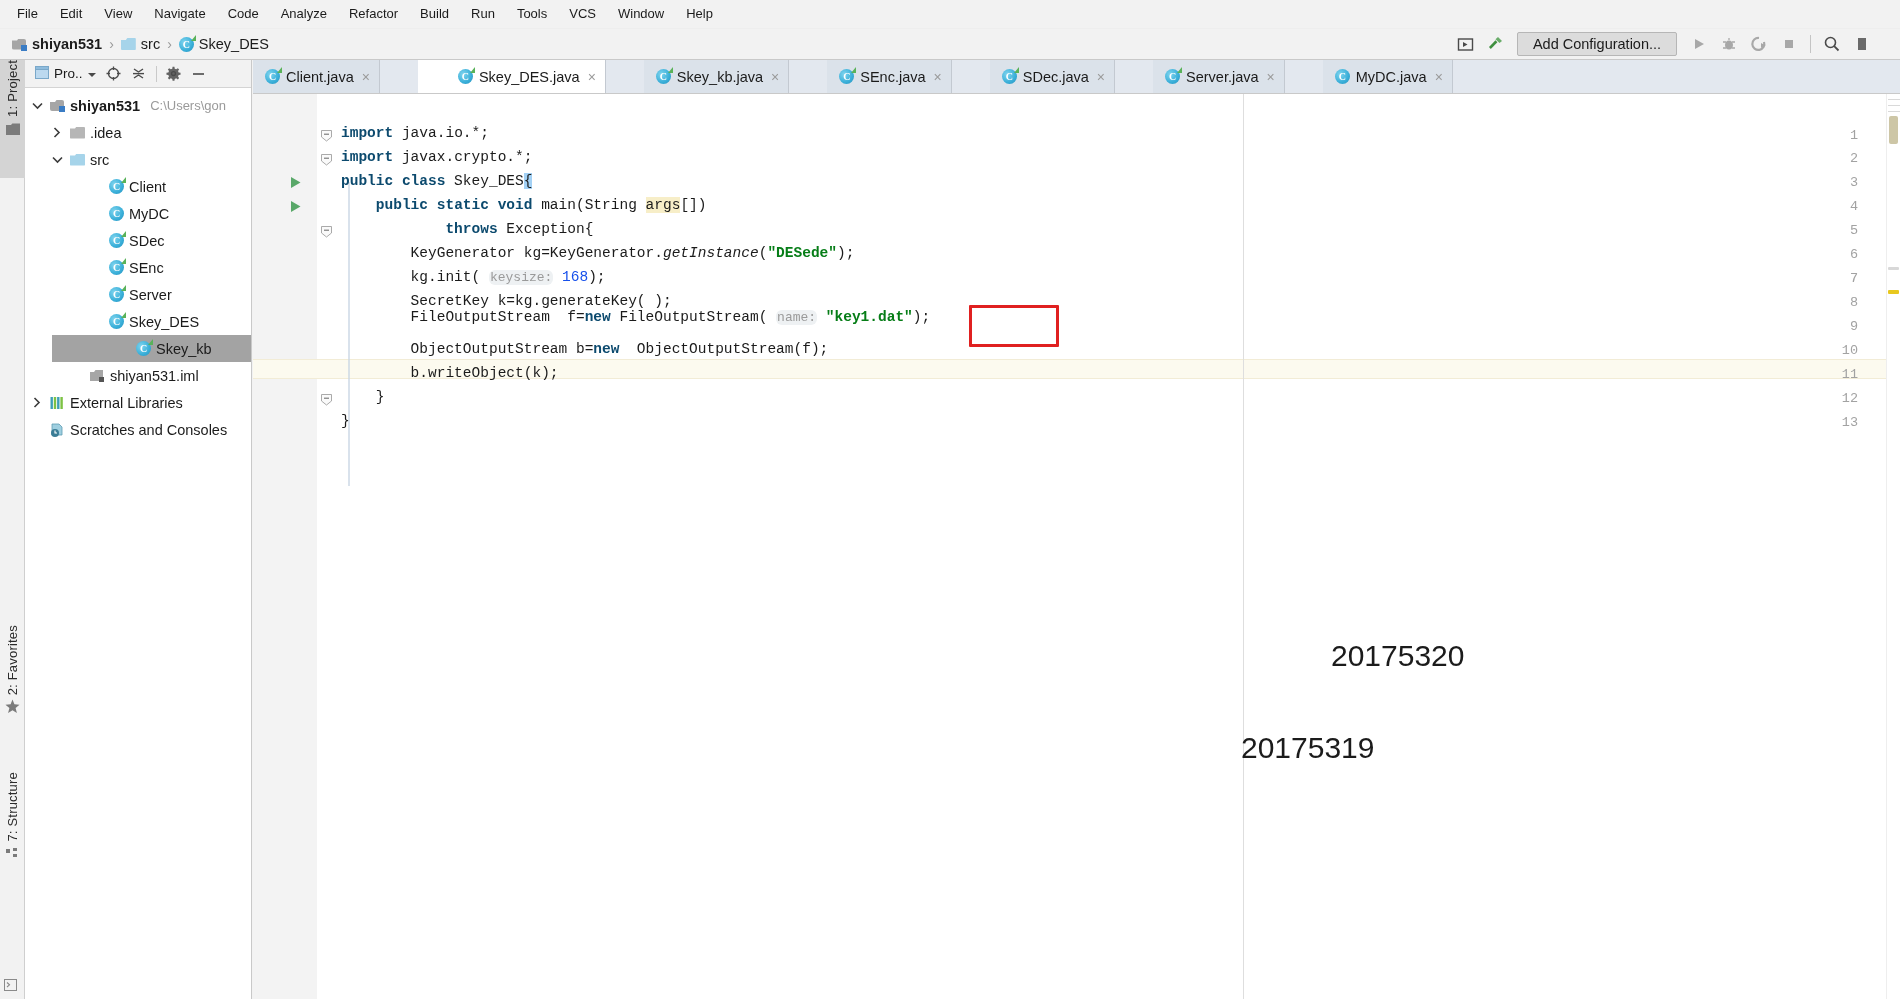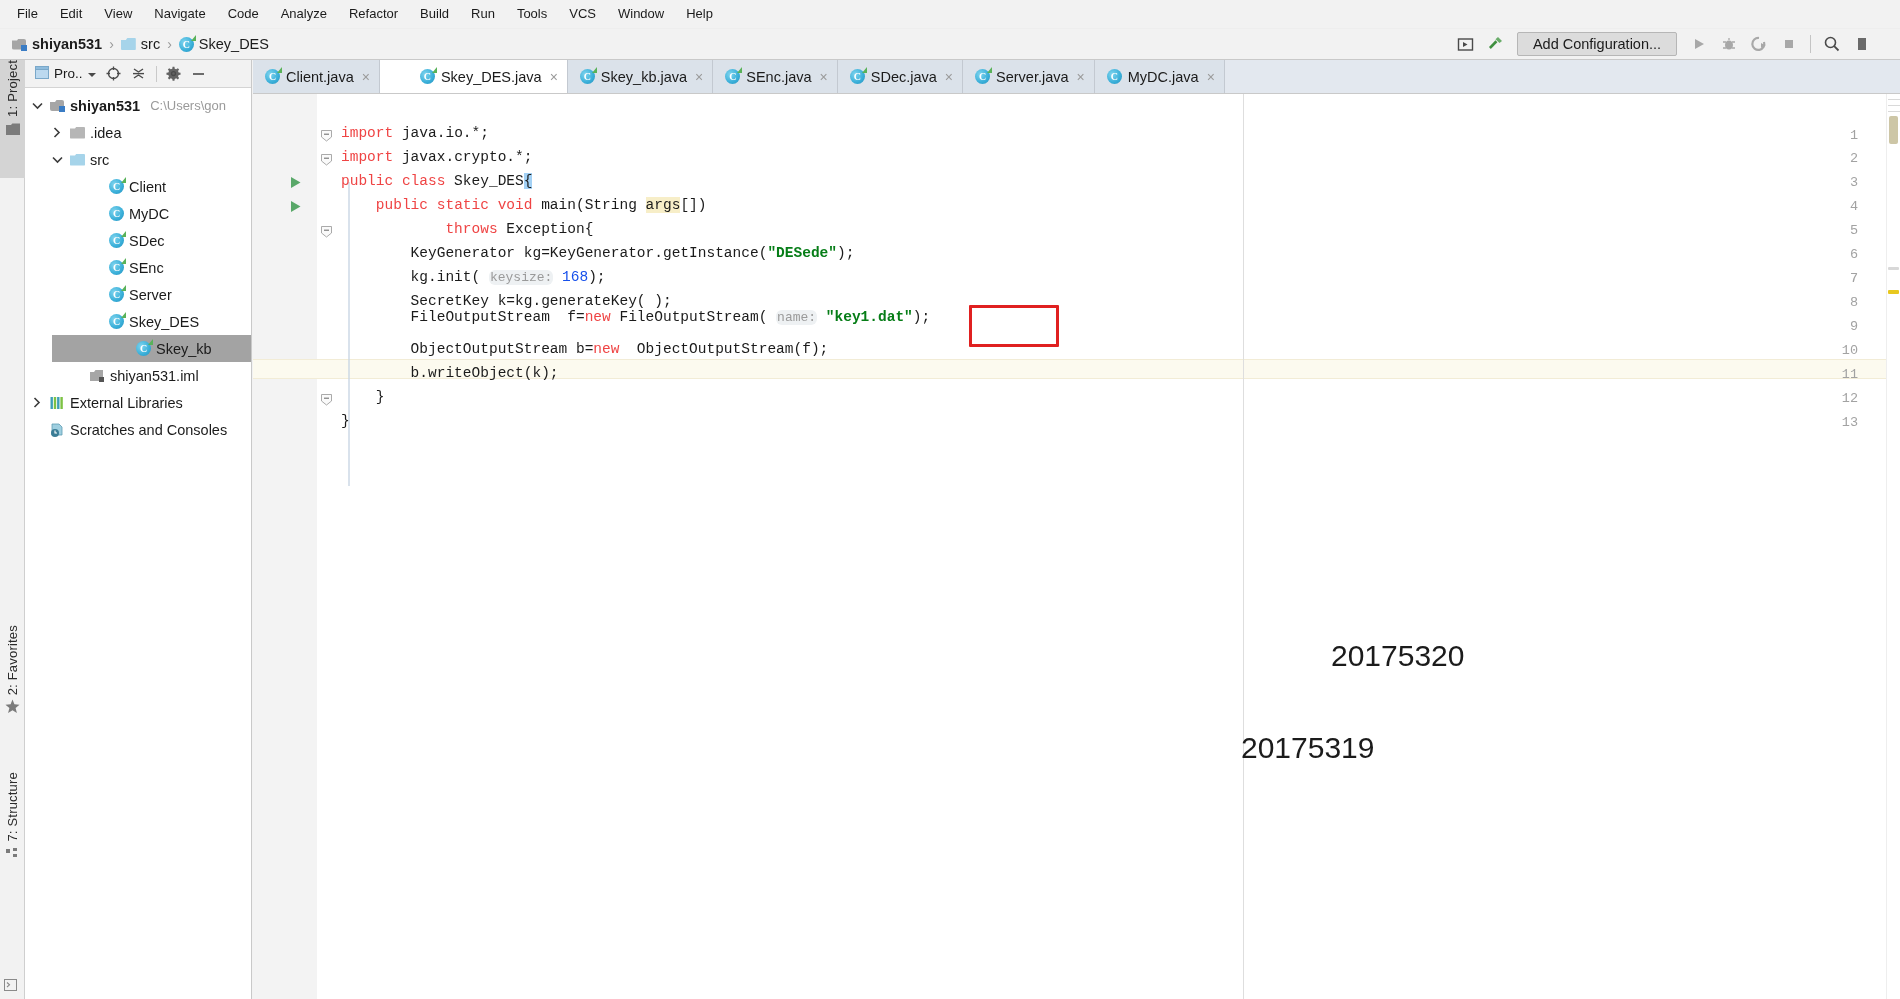--- a/index.html
+++ b/index.html
@@ -207,20 +207,21 @@
     position: absolute; top: 60px; left: 253px;
     width: 1647px; height: 939px;
     background: #ffffff;
   }
   .tabbar {
     height: 34px; width: 100%;
     background: #e3e8ef;
     display: flex; align-items: stretch;
     border-bottom: 1px solid #c9c9c9;
     overflow: hidden;
+    gap: 38px;
   }
   .tab {
     display: flex; align-items: center; gap: 6px;
     padding: 0 9px 0 12px;
     font-size: 14.5px; color: #1b1b1b;
     background: #dbe2ea;
     border-right: 1px solid #c3c9d1;
     cursor: default; white-space: nowrap;
     position: relative;
   }
@@ -269,24 +270,24 @@
     font-family: "Liberation Mono", monospace;
     font-size: 14.5px;
     line-height: 19.6px;
     white-space: pre;
     color: #1b1b1b;
   }
   .code-line {
     position: absolute; left: 88px;
     height: 19.6px; white-space: pre;
   }
-  .kw { color: #ef4444; font-weight: normal; }
+  .kw { color: #0c4a6e; font-weight: bold; }
   .str { color: #067d17; font-weight: bold; }
   .num { color: #1750eb; }
-  .ital { }
+  .ital { font-style: italic; }
   .hintparam {
     color: #9a9a9a; background: #eef1f3;
     border-radius: 6px; padding: 0 1px;
     font-size: 13px;
   }
   .hl-args { background: #f7eec8; }
   .caret-block { background: #a3d1f5; }
 
   .current-line-hl {
     position: absolute; left: 0;

